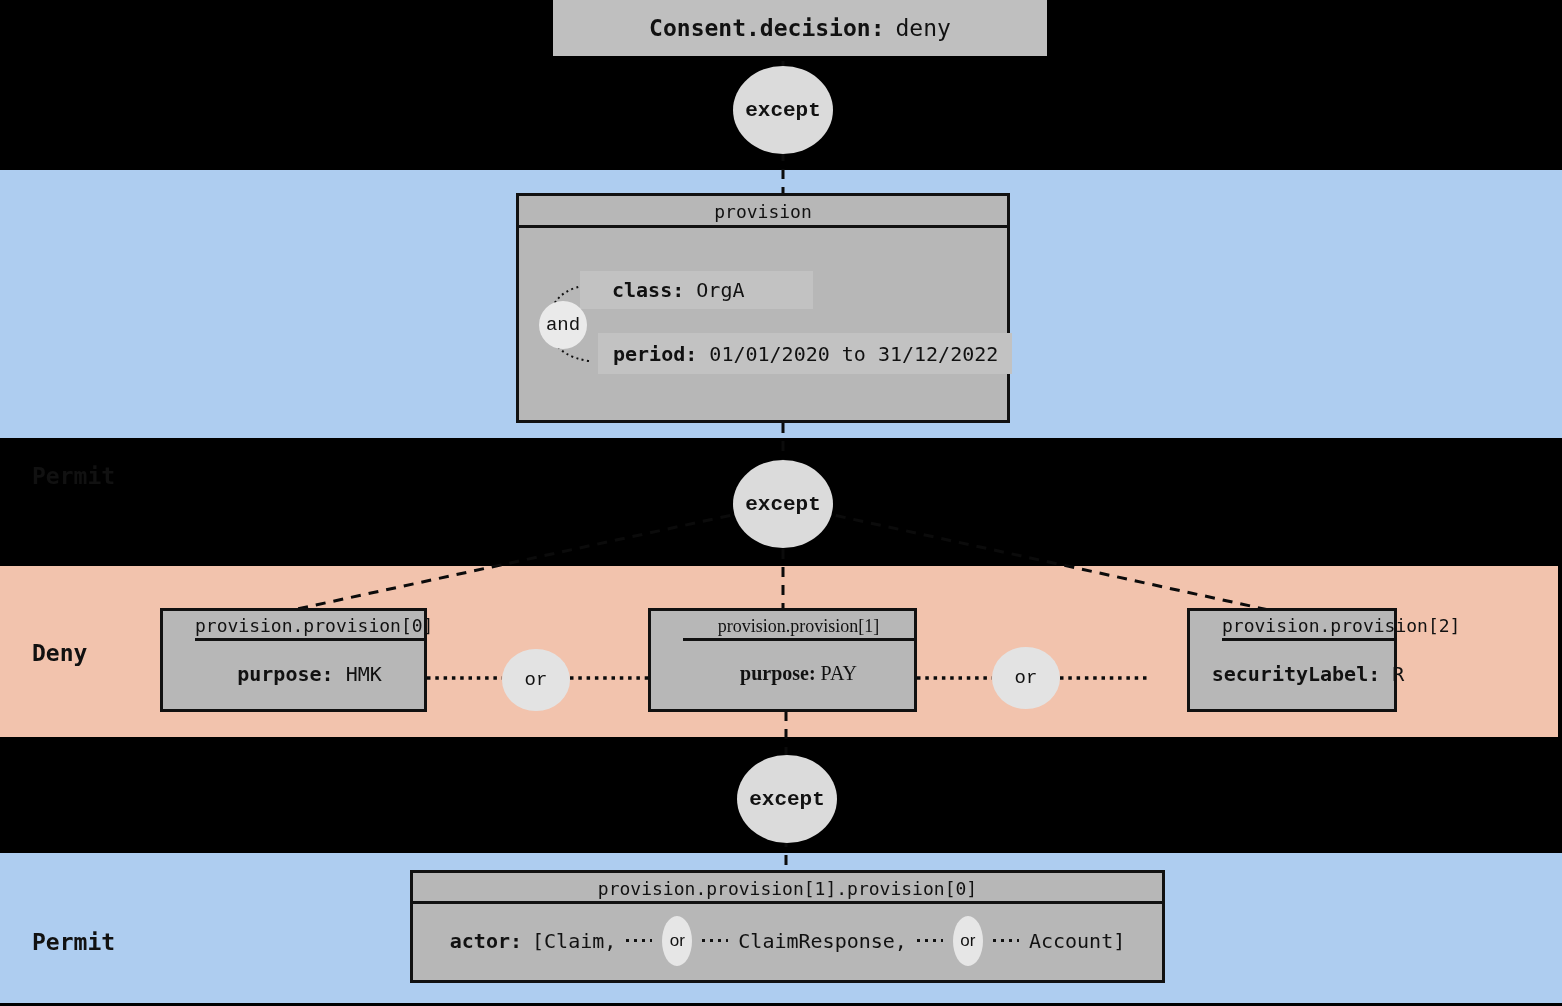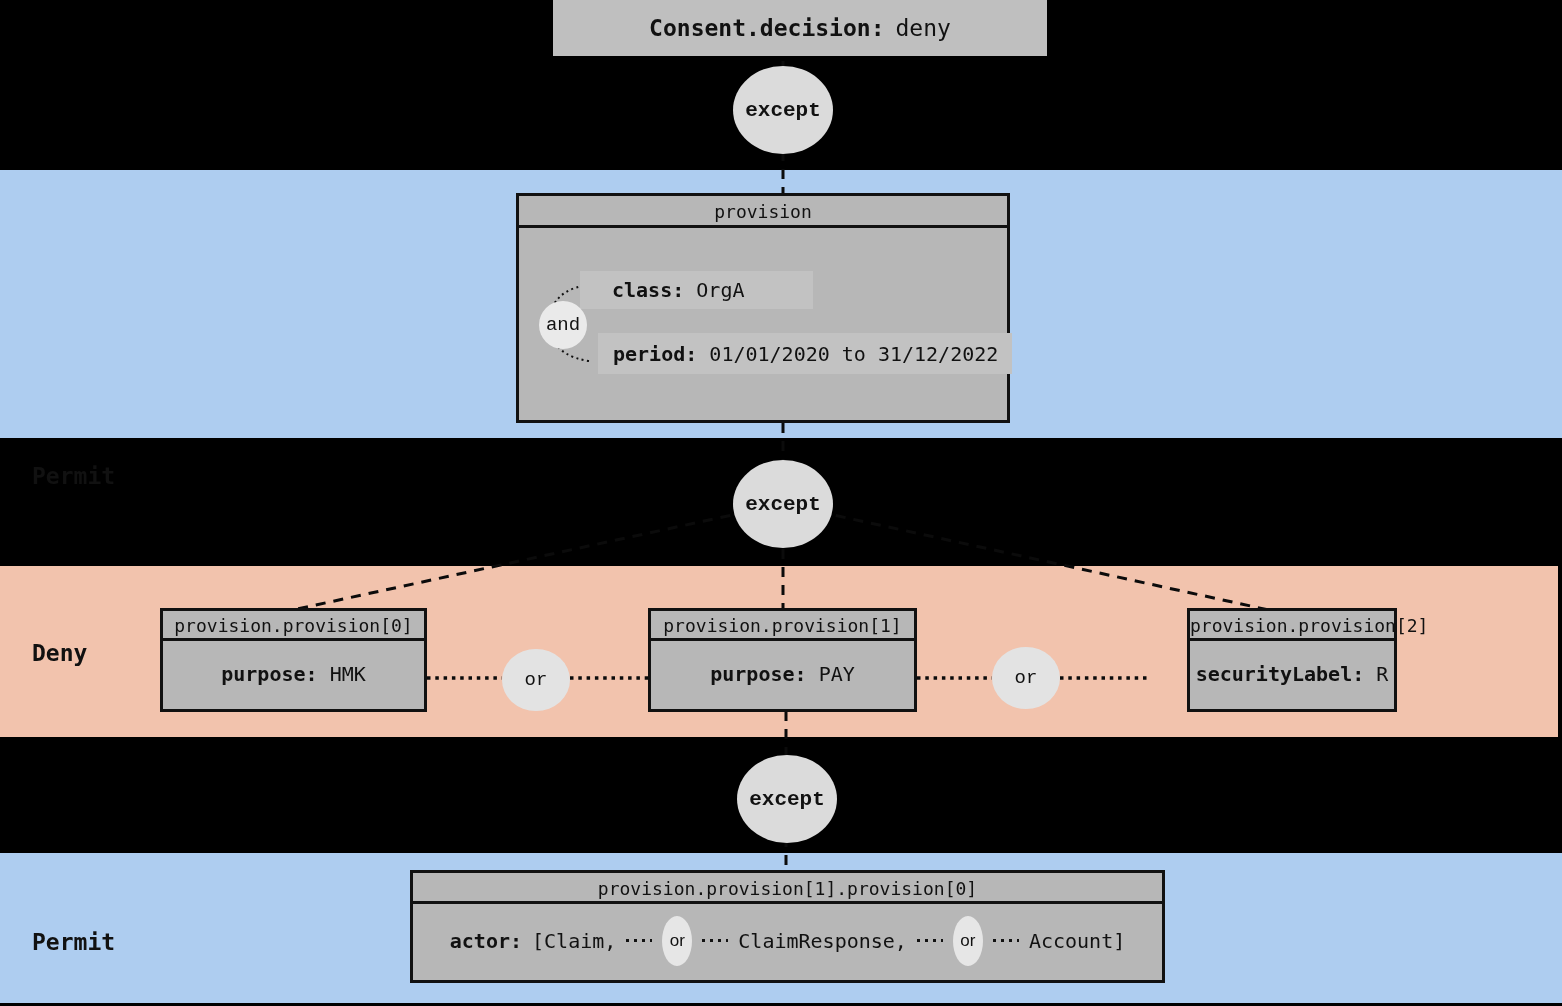--- a/index.html
+++ b/index.html
@@ -90,25 +90,25 @@
   .except-circle { width: 100px; height: 88px; background: var(--except_fill, #dbdbdb); font-weight: bold; font-size: 21px; }
   #except-1 { left: 733px; top: 66px; }
   #except-2 { left: 733px; top: 460px; }
   #except-3 { left: 737px; top: 755px; }
   .or-circle  { width: 68px; height: 62px; background: var(--connector_fill, #e3e3e3); font-size: 19px; }
   #or-1 { left: 502px; top: 649px; }
   #or-2 { left: 992px; top: 647px; }
   #and-circle { width: 48px; height: 48px; background: #eaeaea; font-size: 19px; position: absolute; z-index: 3; left: 20px; top: 73px; }
 
   
-  .deny-node { height: 104px; }
+  .deny-node { height: 104px; padding-left: 32px; }
   .deny-node .node-header { height: 30px; line-height: 30px; }
   .deny-node .node-body { height: 65px; display: flex; align-items: center; justify-content: center; }
   #deny-node-0 { left: 160px;  top: 608px; width: 267px; }
-  #deny-node-1 { left: 648px;  top: 608px; width: 269px; }
+  #deny-node-1 { left: 648px;  top: 608px; width: 269px; font-family: Liberation Serif, serif; }
   #deny-node-2 { left: 1187px; top: 608px; width: 210px; }
 
   
   #class-node { left: 410px; top: 870px; width: 755px; height: 113px; }
   #class-node .node-header { height: 31px; line-height: 31px; }
   #class-node .node-body {
     height: 73px;
     display: flex; align-items: center; justify-content: center;
     gap: 10px;
   }

